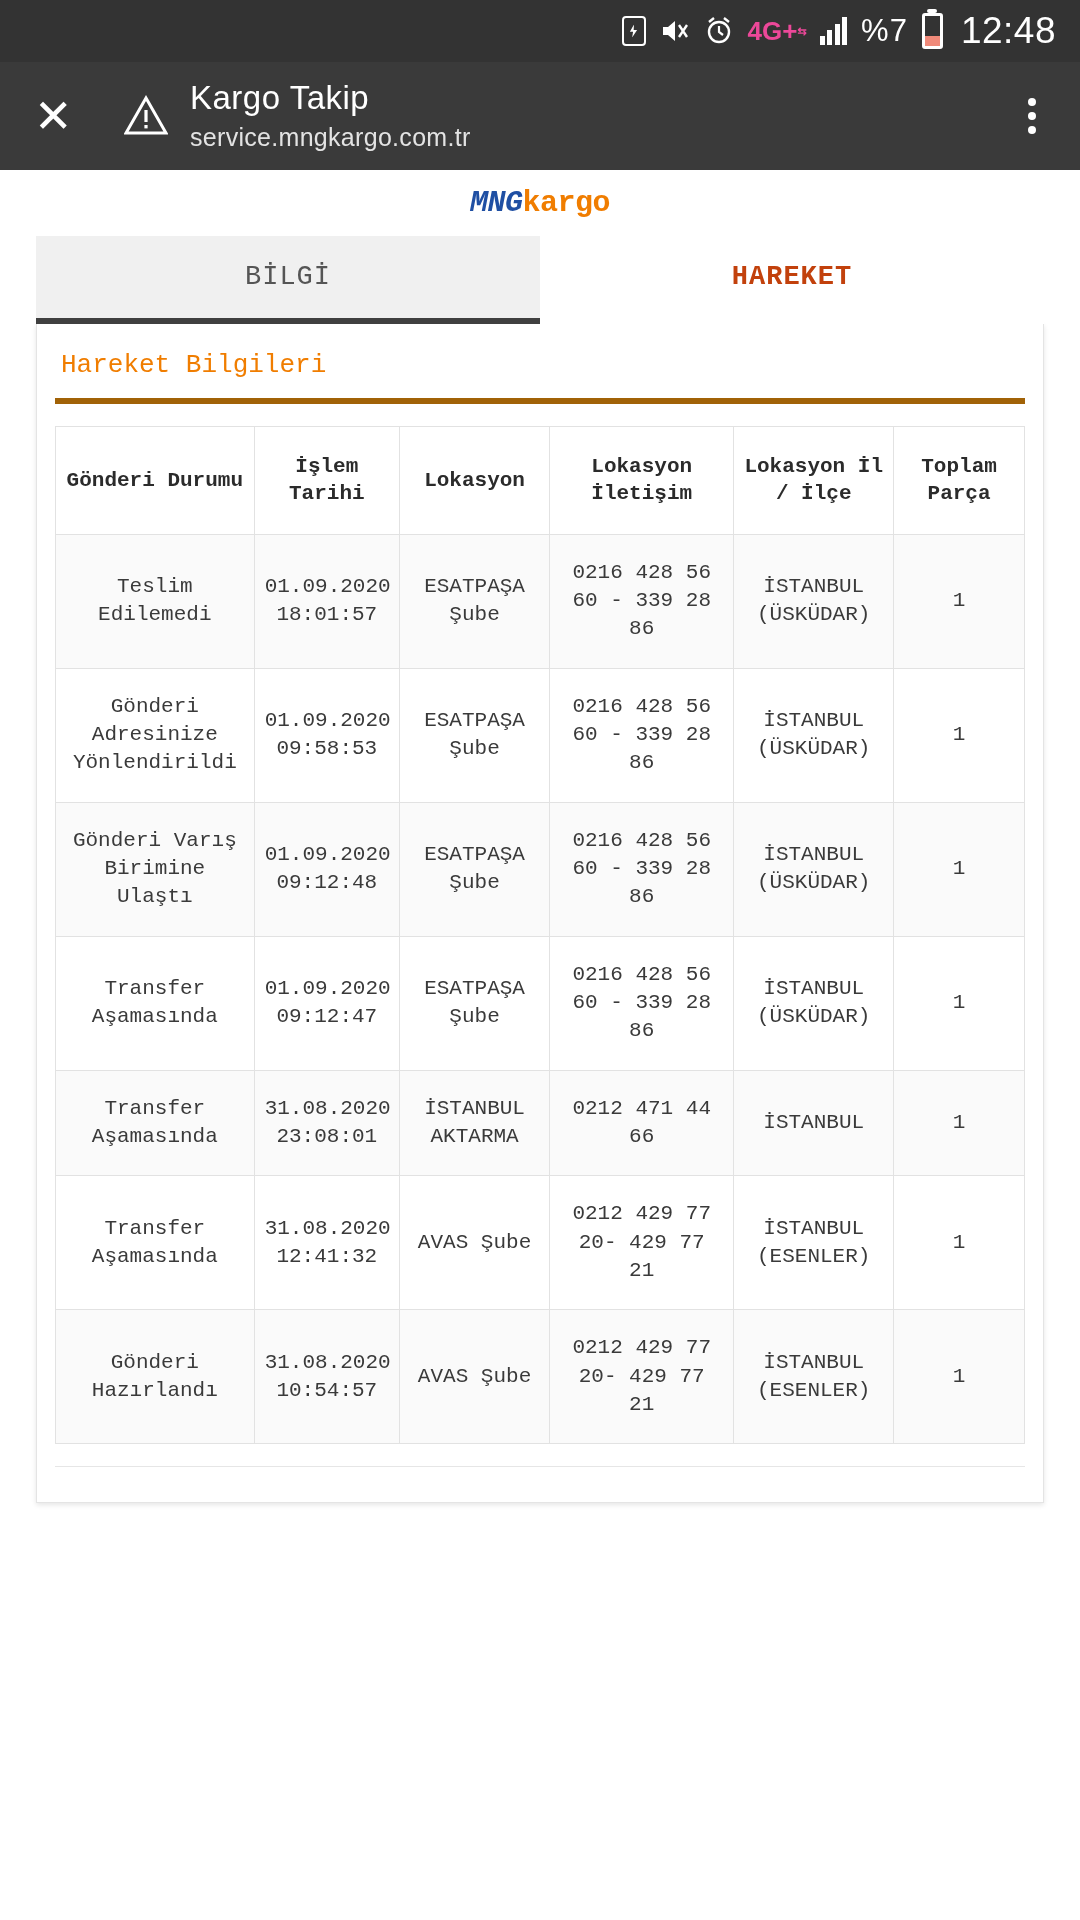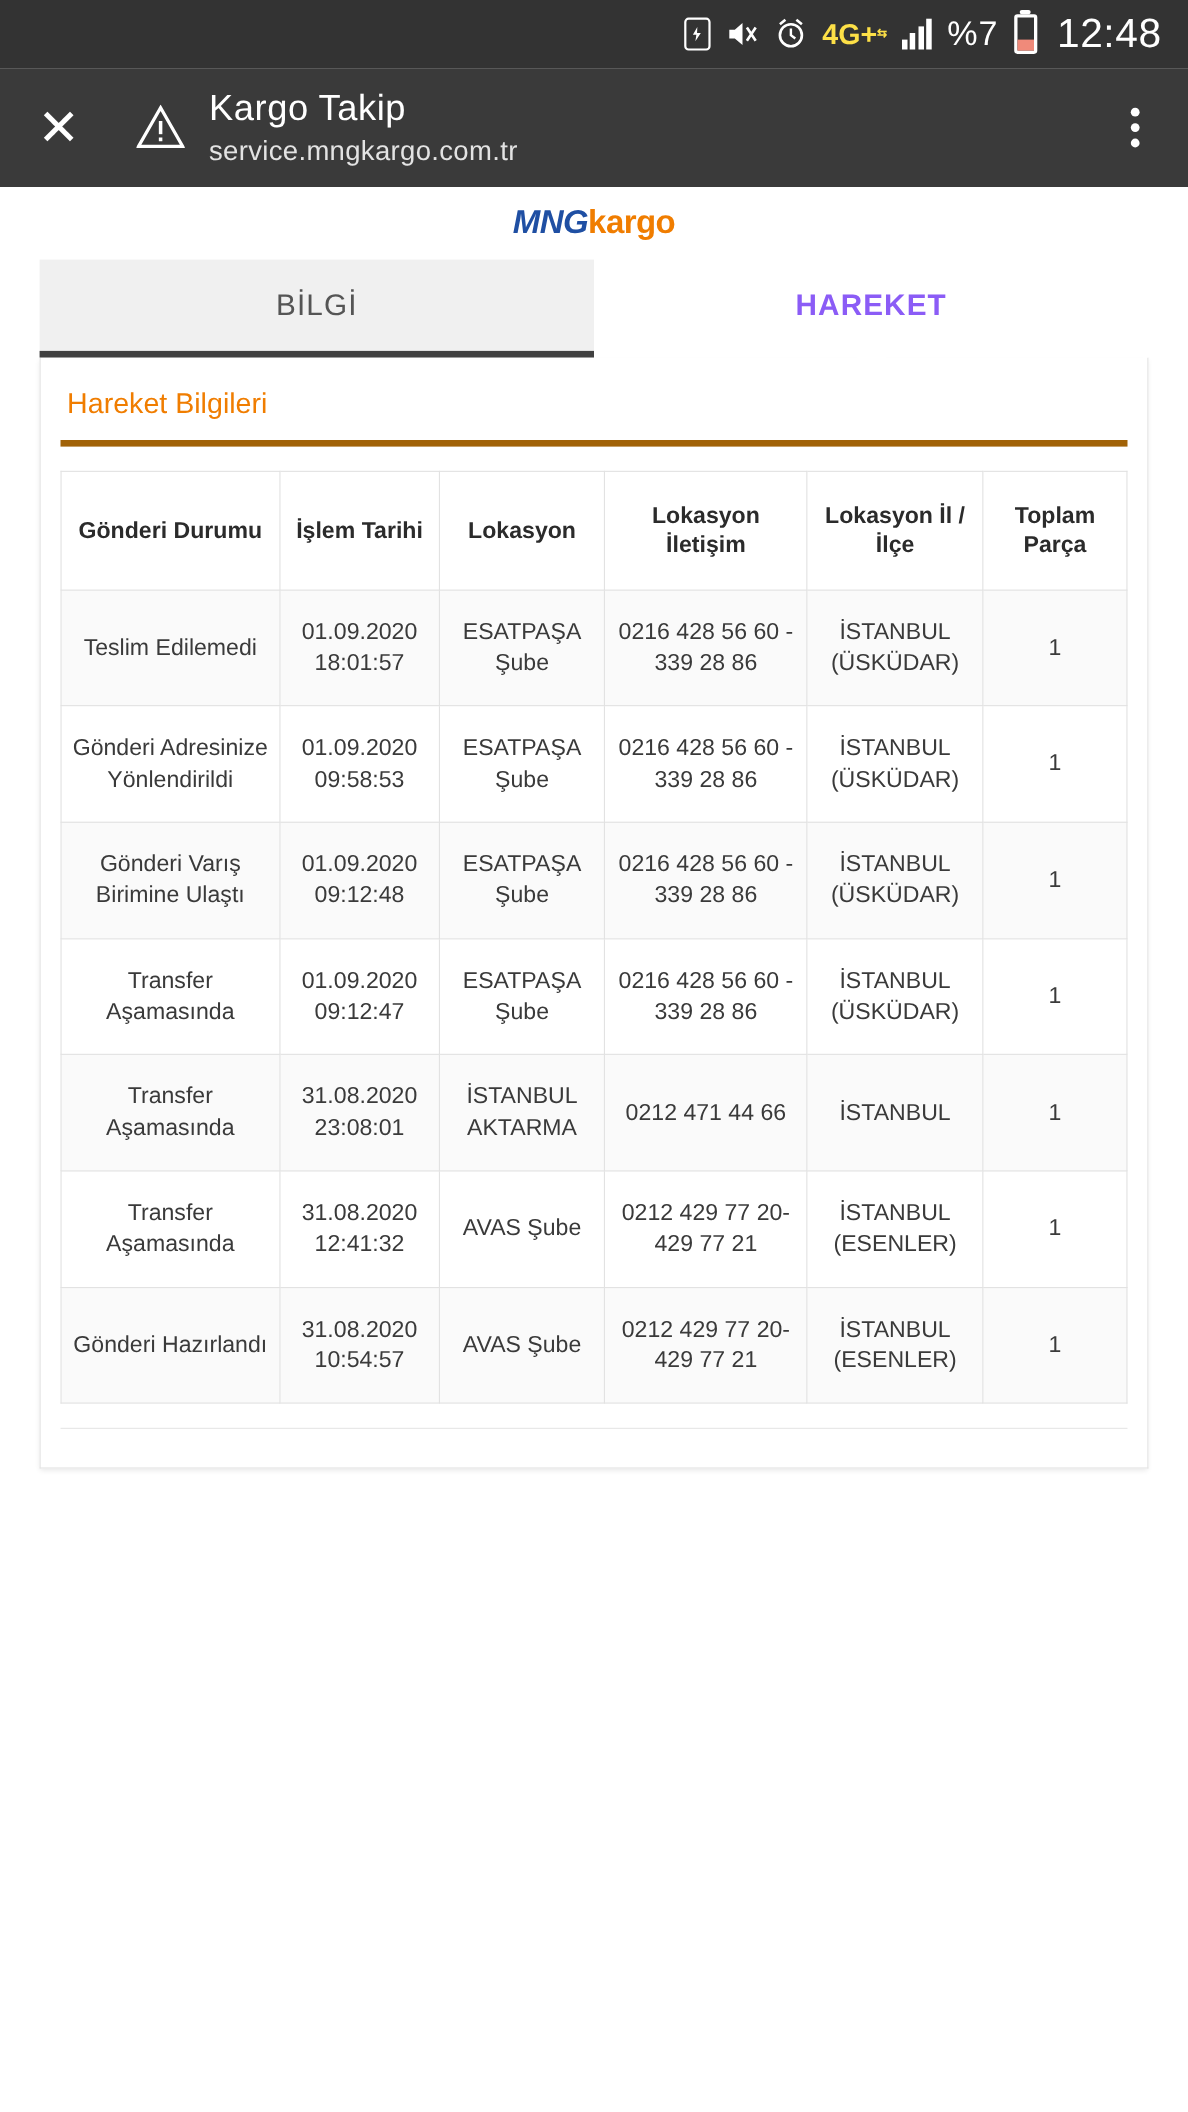--- a/index.html
+++ b/index.html
@@ -14,21 +14,21 @@
   .statusbar {
     height: 62px;
     background: #333333;
     display: flex;
     align-items: center;
     justify-content: flex-end;
     padding-right: 24px;
     gap: 14px;
   }
   .statusbar .sb-icon {
-    color: #fde047;
+    color: #ec4899;
     font-size: 26px;
     line-height: 1;
     display: inline-flex;
     align-items: center;
   }
   .sb-sim {
     width: 24px; height: 30px;
     border: 2.5px solid #ffffff;
     border-radius: 4px;
     position: relative;
@@ -123,21 +123,21 @@
     top: 50%;
     transform: translateY(-50%);
     display: flex;
     flex-direction: column;
     gap: 6px;
     padding: 6px;
   }
   .appbar-menu i { display:block; width: 8px; height: 8px; border-radius: 50%; background: #ffffff; }
 
   
-  .page { background: #ffffff; }
+  .page { background: #ffffff; font-family: Liberation Mono, monospace; }
 
   .brand-row {
     padding: 16px 0 10px 0;
     display: flex;
     justify-content: center;
     align-items: center;
     background: #ffffff;
   }
   .brand {
     font-size: 30px;
@@ -157,21 +157,21 @@
     text-align: center;
     padding: 26px 0;
     font-size: 27px;
     letter-spacing: 1px;
     color: #555555;
     background: #f0f0f0;
     border-bottom: 6px solid #404040;
   }
   .tab.active {
     background: #ffffff;
-    color: #8b5cf6;
+    color: #c2410c;
     font-weight: bold;
     border-bottom: 1px solid transparent;
   }
   .tab-caret {
     position: absolute;
     left: 75%;
     bottom: -13px;
     transform: translateX(-50%);
     width: 0; height: 0;
     border-left: 14px solid transparent;

